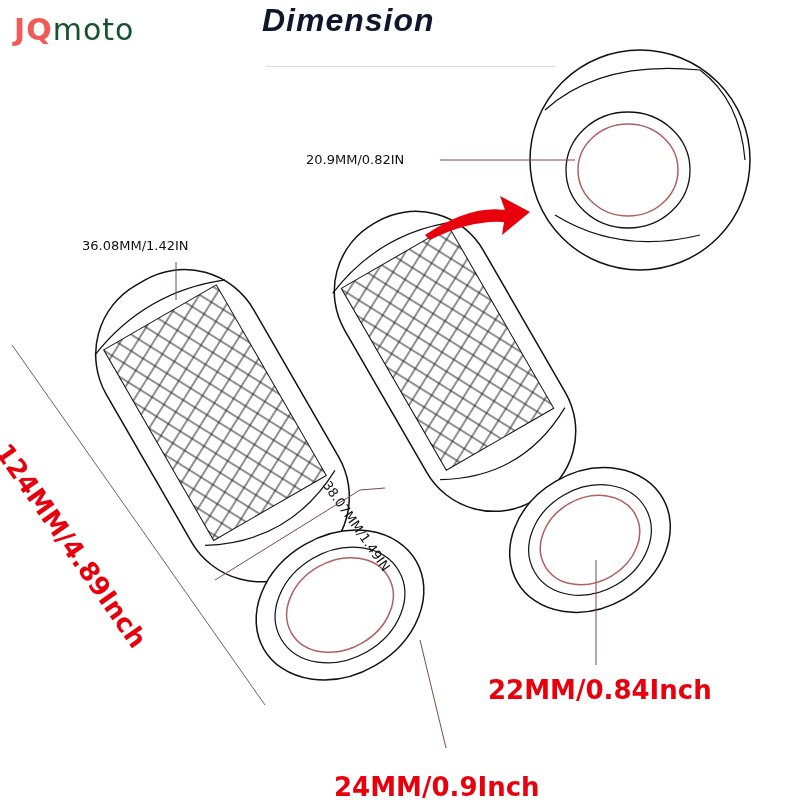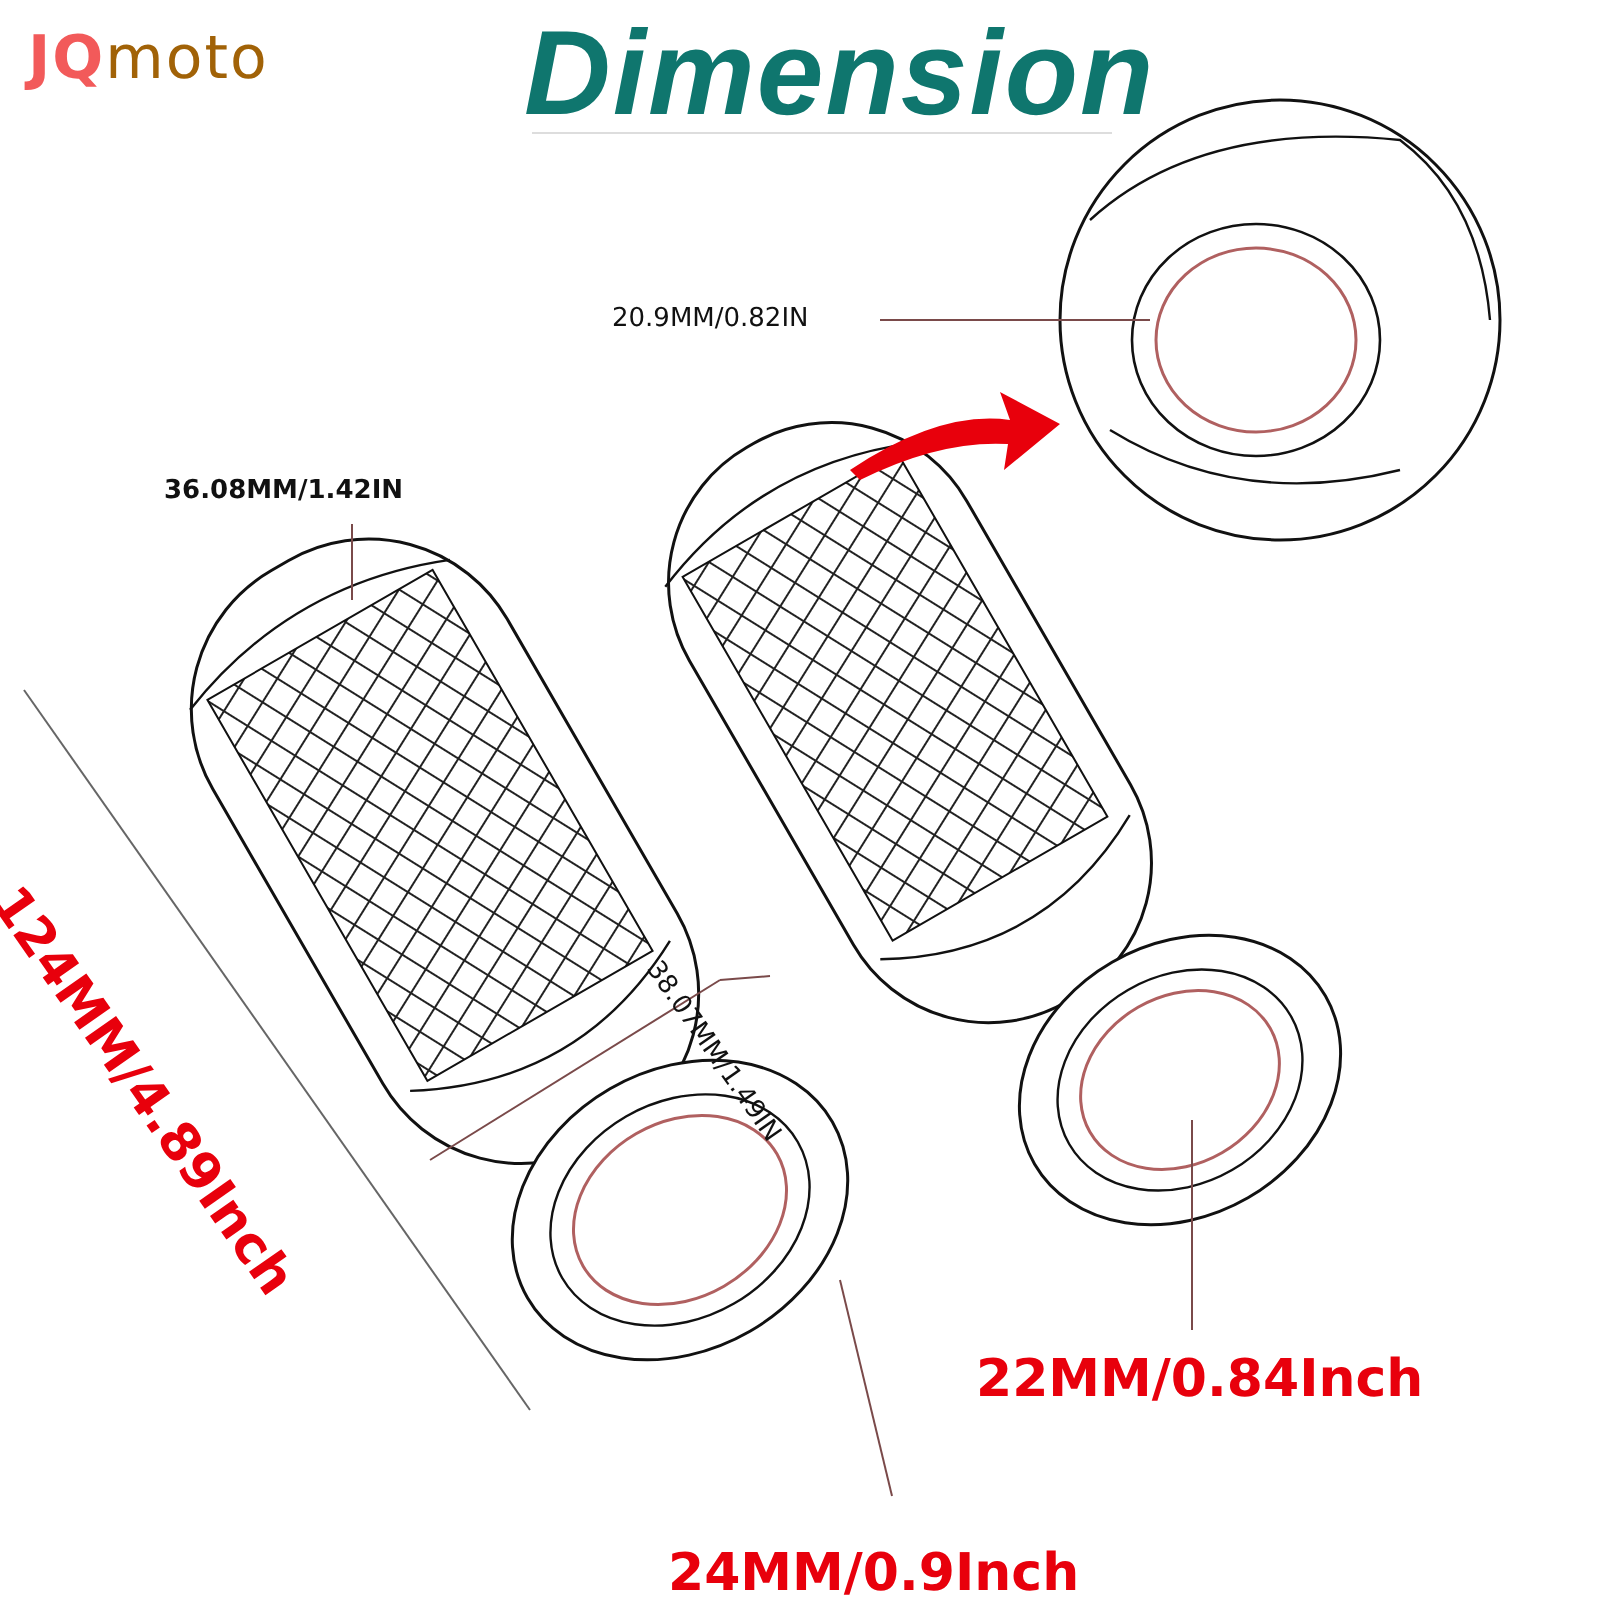--- a/index.html
+++ b/index.html
@@ -1,21 +1,21 @@
 <!DOCTYPE html>
 <html><head>
 <meta charset="utf-8">
 <style>
   html,body{margin:0;padding:0;background:#fff;}
   #stage{position:relative;width:800px;height:800px;overflow:hidden;background:#fff;font-family:"Liberation Sans",sans-serif;}
   .abs{position:absolute;}
   .logo{left:14px;top:12px;font-size:30px;letter-spacing:1px;font-family:"DejaVu Sans",sans-serif;}
   .logo .jq{color:#f25a5a;font-weight:bold;}
-  .logo .moto{color:#a16207;}
-  .title{left:262px;top:2px;font-size:60px;font-weight:bold;font-style:italic;color:#0f766e;letter-spacing:1px;text-align:right;}
+  .logo .moto{color:#14532d;}
+  .title{left:262px;top:2px;font-size:32px;font-weight:bold;font-style:italic;color:#0f172a;letter-spacing:1px;text-align:right;}
   .title-underline{left:266px;top:66px;width:290px;height:1px;background:#ddd;}
   .dim{font-size:13px;color:#111;font-family:"DejaVu Sans",sans-serif;white-space:nowrap;}
   .red{color:#e8000c;font-weight:bold;white-space:nowrap;}
   .big{font-size:52px;font-family:"DejaVu Sans",sans-serif;}
   .mid{font-size:26px;font-family:"DejaVu Sans",sans-serif;}
   svg{position:absolute;left:0;top:0;}
 </style>
 </head>
 <body>
 
@@ -72,21 +72,21 @@
   </svg>
 
   <div class="abs logo">
     <span class="jq">JQ</span><span class="moto">moto</span>
   </div>
 
   <div class="abs title">Dimension</div>
   <div class="abs title-underline"></div>
 
   <div class="abs dim" style="left:306px;top:152px;">20.9MM/0.82IN</div>
-  <div class="abs dim" style="left:82px;top:238px;font-weight:bold;">36.08MM/1.42IN</div>
+  <div class="abs dim" style="left:82px;top:238px;">36.08MM/1.42IN</div>
   <div class="abs dim" style="left:332px;top:478px;transform:rotate(55deg);transform-origin:left top;">38.07MM/1.49IN</div>
 
   <div class="abs red mid" style="left:14px;top:438px;transform:rotate(55deg);transform-origin:left top;">124MM/4.89Inch</div>
 
 
   <div class="abs red mid" style="left:488px;top:675px;text-align:center;">22MM/0.84Inch</div>
   <div class="abs red mid" style="left:334px;top:772px;">24MM/0.9Inch</div>
 </div>
 
 </body></html>

